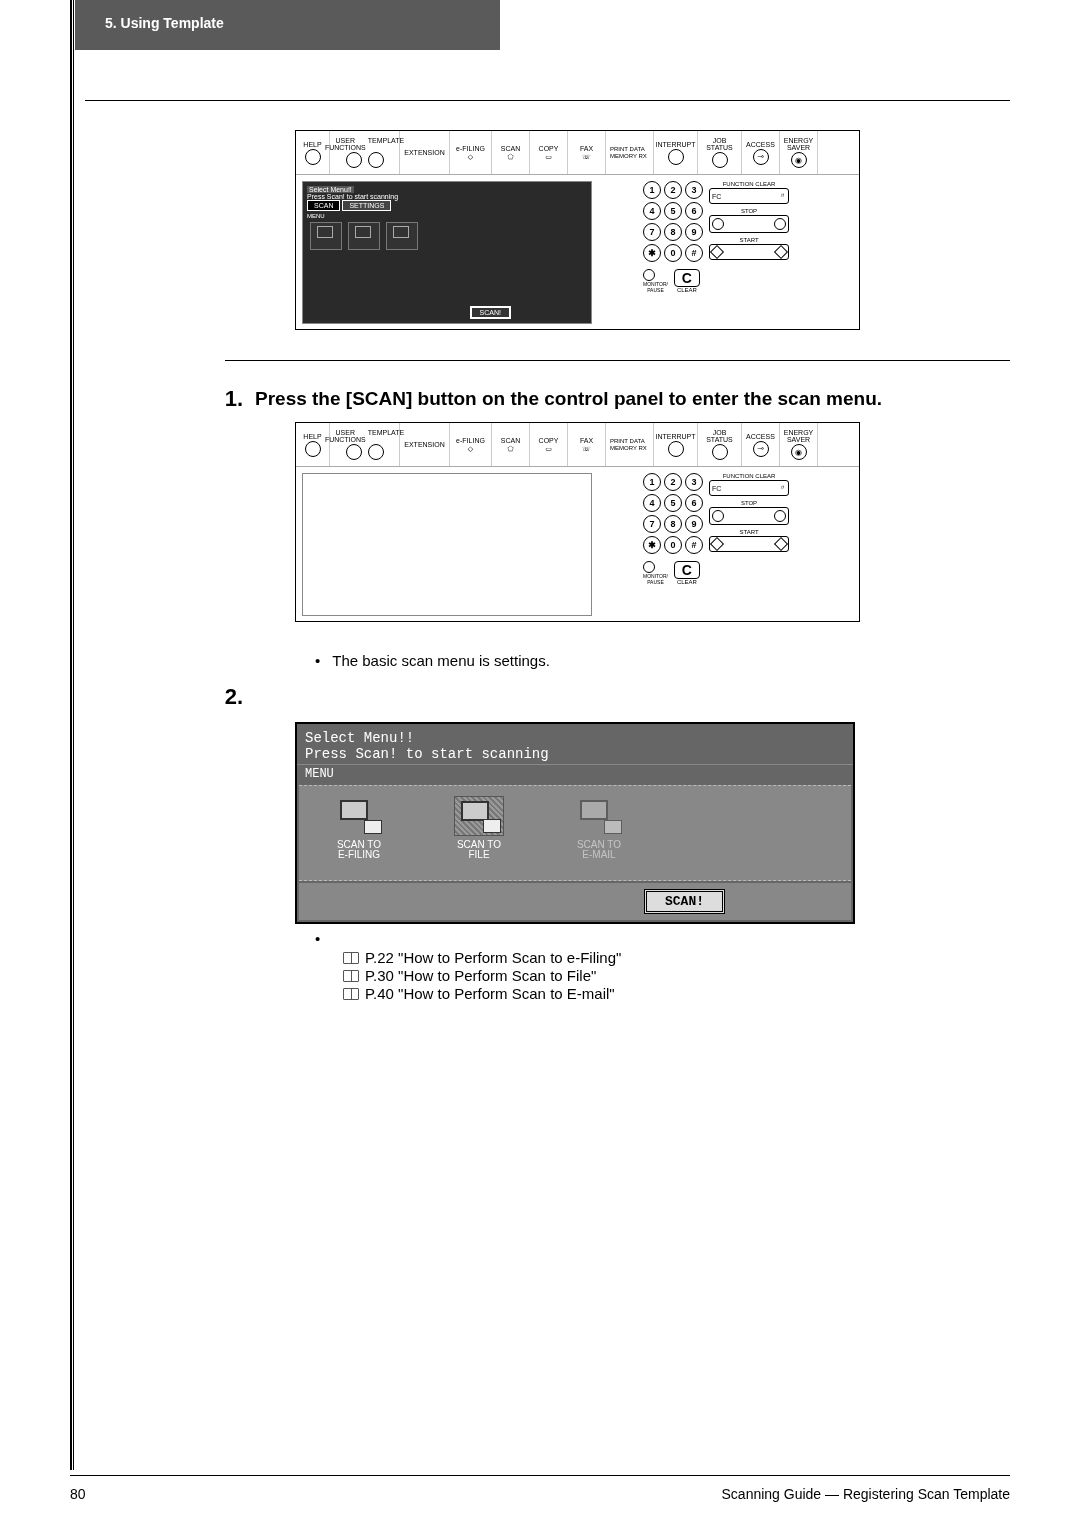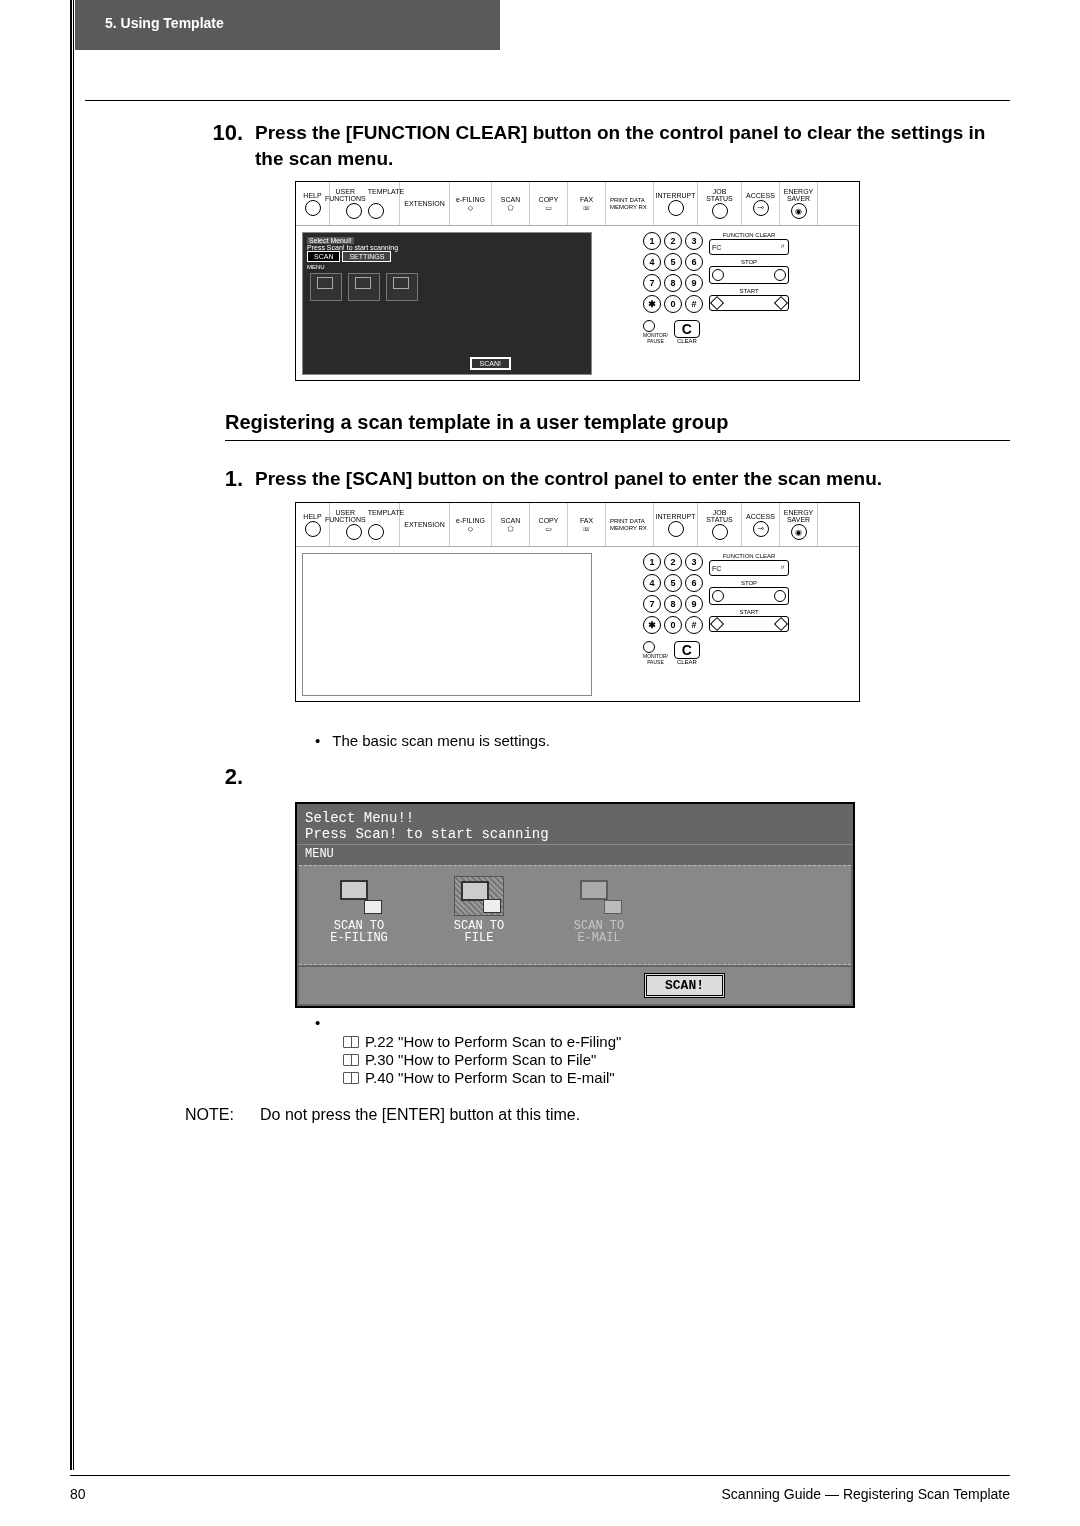--- a/index.html
+++ b/index.html
@@ -169,21 +169,21 @@
   .bs-tabs { padding: 4px 8px; }
   .bs-tab { display:inline-block; border:2px solid #fff; background:#000; color:#fff; padding:2px 18px; font-size:12px; font-weight:bold; margin-right:4px; font-family:'Courier New',monospace;}
   .bs-tab.inactive { background:#666; }
   .bs-menu-label { font-family:'Courier New',monospace; font-size:12px; padding:2px 8px; color:#fff;}
   .bs-icons { background:#888; padding:10px 20px 20px 20px; display:flex; gap:40px; border-top:1px dashed #bbb; border-bottom:1px dashed #bbb; margin:2px;}
   .bs-icon { text-align:center; width:80px;}
   .bs-icon-box { width:50px; height:40px; margin:0 auto 4px; position:relative;}
   .bs-icon-box.hatched { background: repeating-linear-gradient(45deg,#999,#999 2px,#777 2px,#777 4px); border:1px solid #555;}
   .bs-icon-shape { position:absolute; top:4px; left:6px; width:28px; height:20px; border:2px solid #333; background:#ccc;}
   .bs-icon-arrow { position:absolute; bottom:2px; right:2px; width:18px; height:14px; border:1px solid #333; background:#eee;}
-  .bs-icon-label { font-family:Liberation Mono, monospace; font-size:12px; line-height:1;}
+  .bs-icon-label { font-family:Liberation Sans, sans-serif; font-size:10px; line-height:1;}
   .bs-footer { background:#888; padding:6px; text-align:right; margin:2px;}
   .bs-scan-btn { display:inline-block; border:3px double #000; background:#ddd; color:#000; padding:2px 18px; font-size:13px; font-weight:bold; font-family:'Courier New',monospace; margin-right:120px;}
 
   .sub-bullets {
     margin-left: 230px;
     font-size: 15px;
   }
   .sub-bullets .bline { display:flex; margin-bottom:2px;}
   .sub-bullets .dot { width:16px;}
   .ref-line { margin-left: 258px; font-size:15px; display:flex; align-items:center; gap:6px; margin-bottom:1px;}
@@ -212,24 +212,20 @@
 </style>
 </head>
 <body>
 
 <div class="page-border-left"></div>
 <div class="header-tab">5. Using Template</div>
 <div class="hr-top"></div>
 
 <div class="content">
 
-  <div class="step">
-    <div class="step-num">10.</div>
-    <div class="step-text">Press the [FUNCTION CLEAR] button on the control panel to clear the settings in the scan menu.</div>
-  </div>
 
   <div class="panel-img">
     <div class="panel-top-row">
       <div style="width:34px">
           <span>HELP</span>
           <div class="pcircle"></div>
         </div>
       <div style="width:70px">
           <div style="display:flex;gap:2px">
             <span>USER FUNCTIONS</span>
@@ -340,21 +336,20 @@
             </div>
           <div style="text-align:center">
               <div class="key clear-big" style="border:1.5px solid #000;border-radius:4px;width:26px;height:18px">C</div>
               <div style="font-size:6px">CLEAR</div>
             </div>
         </div>
       </div>
     </div>
   </div>
 
-  <div class="section-heading">Registering a scan template in a user template group</div>
   <div class="section-underline"></div>
 
   <div class="step">
     <div class="step-num">1.</div>
     <div class="step-text">Press the [SCAN] button on the control panel to enter the scan menu.</div>
   </div>
 
   <div class="panel-img">
     <div class="panel-top-row">
       <div style="width:34px">
@@ -528,24 +523,20 @@
     </div>
   <div class="ref-line">
       <span class="book-icon"></span>
       <span>P.30 "How to Perform Scan to File"</span>
     </div>
   <div class="ref-line">
       <span class="book-icon"></span>
       <span>P.40 "How to Perform Scan to E-mail"</span>
     </div>
 
-  <div class="note-row">
-    <div class="note-label">NOTE:</div>
-    <div>Do not press the [ENTER] button at this time.</div>
-  </div>
 
 </div>
 
 <div class="footer-hr"></div>
 <div class="footer">
   <span>80</span>
   <span>Scanning Guide — Registering Scan Template</span>
 </div>
 
 </body></html>

